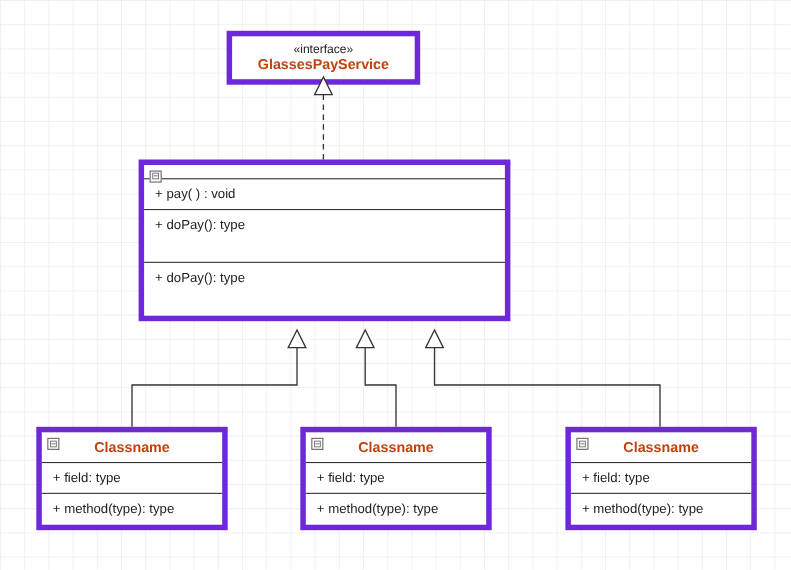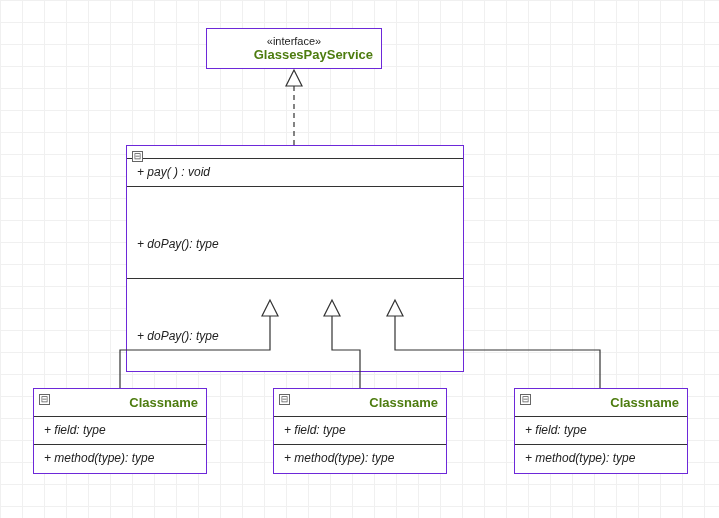--- a/index.html
+++ b/index.html
@@ -21,40 +21,39 @@
     z-index: 0;
   }
   .canvas {
     position: absolute;
     inset: 0;
     z-index: 1;
   }
   .box {
     position: absolute;
     background: #fff;
-    border: 1px solid #6d28d9;
+    border: 5px solid #6d28d9;
   }
   .box-header {
     text-align: center;
     padding: 6px 8px;
     border-bottom: 1px solid #333;
     position: relative;
   }
   .box-header.no-border { border-bottom: none; }
   .stereotype { font-size: 11px; color: #222; }
-  .classname { font-weight: bold; font-size: 13px; color: #4d7c0f; text-align: right; }
+  .classname { font-weight: bold; font-size: 13px; color: #c2410c; }
   .compartment {
     padding: 6px 10px;
     font-size: 12px;
     color: #222;
     border-bottom: 1px solid #333;
     min-height: 28px;
-    font-style: italic;
   }
-  .compartment.tall { min-height: 48px; margin-top: 44px; }
+  .compartment.tall { min-height: 48px; }
   .compartment:last-child { border-bottom: none; }
   .collapse {
     position: absolute;
     left: 5px; top: 5px;
     width: 11px; height: 11px;
     border: 1px solid #666;
     font-size: 9px; line-height: 9px;
     text-align: center;
     background: #fff;
     color: #555;

